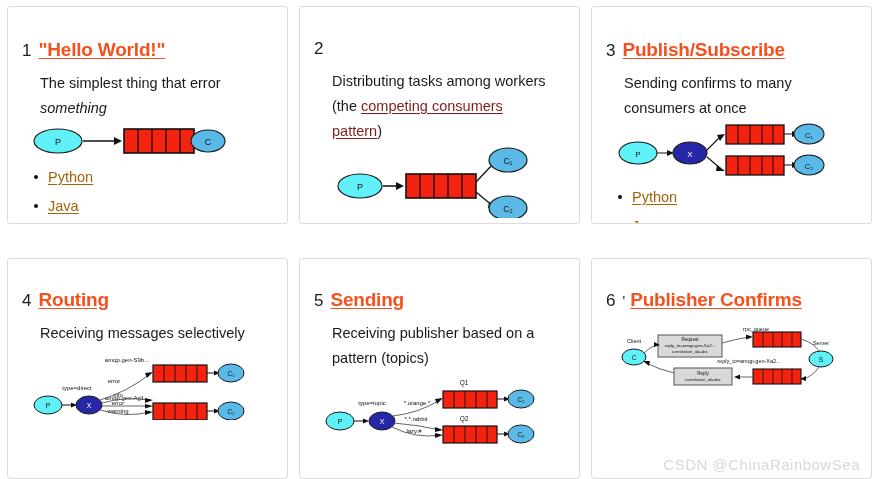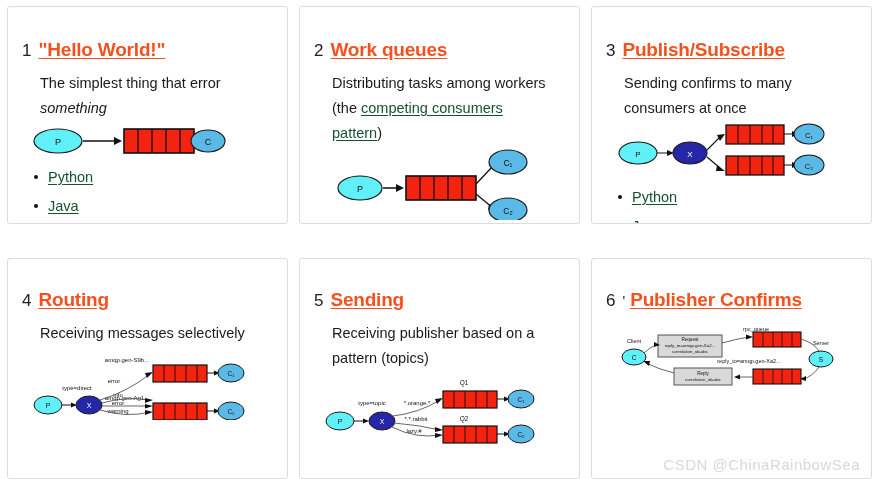--- a/index.html
+++ b/index.html
@@ -61,21 +61,21 @@
   }
   .desc{
     margin:0 0 2px 18px;
     font-size:14.5px;
     line-height:1.72;
     color:#1a1a1a;
     max-width:218px;
   }
   .desc .em{font-style:italic;}
   .ilink{
-    color:#14532d;
+    color:#7f1d1d;
     text-decoration:underline;
     text-underline-offset:2px;
   }
   ul.links{
     list-style:none;
     margin:4px 0 0 0;
     padding:0 0 0 26px;
   }
   ul.links li{
     position:relative;
@@ -85,21 +85,21 @@
   }
   ul.links li:before{
     content:"";
     position:absolute;
     left:-14px;top:12px;
     width:4px;height:4px;
     border-radius:50%;
     background:#111;
   }
   ul.links a{
-    color:#14532d;
+    color:#a16207;
     text-decoration:underline;
     text-underline-offset:2px;
   }
   .diagram{display:block;margin:2px 0 0 10px;}
   .d-right{margin-left:22px;}
   .watermark{
     position:absolute;
     right:24px;bottom:6px;
     font-size:15px;
     color:#d8d8d8;
@@ -142,21 +142,20 @@
         <li><a href="#">Python</a></li>
         <li><a href="#">Java</a></li>
       </ul>
     </div>
   </div>
 
   <div class="card c2">
     <div class="card-inner">
       <div class="title-row">
         <span class="num">2</span>
-        <a class="title-link" href="#">Work queues</a>
       </div>
       <p class="desc">
         <span>Distributing tasks among workers (the </span><a class="ilink" href="#">competing consumers pattern</a><span>)</span>
       </p>
       <svg class="diagram d-right" width="195" height="72" viewBox="0 0 195 72">
         <ellipse cx="24" cy="40" rx="22" ry="12" fill="#5ff0f8" stroke="#1a1a1a" stroke-width="1.2"></ellipse>
         <text x="24" y="44" font-size="9" text-anchor="middle" fill="#111" font-family="Liberation Sans, sans-serif">P</text>
         <line x1="47" y1="40" x2="62" y2="40" stroke="#111" stroke-width="1.3"></line>
         <polygon points="60,36 68,40 60,44" fill="#111"></polygon>
         <rect x="70" y="28" width="70" height="24" fill="#f42310" stroke="#111" stroke-width="1.6"></rect>

